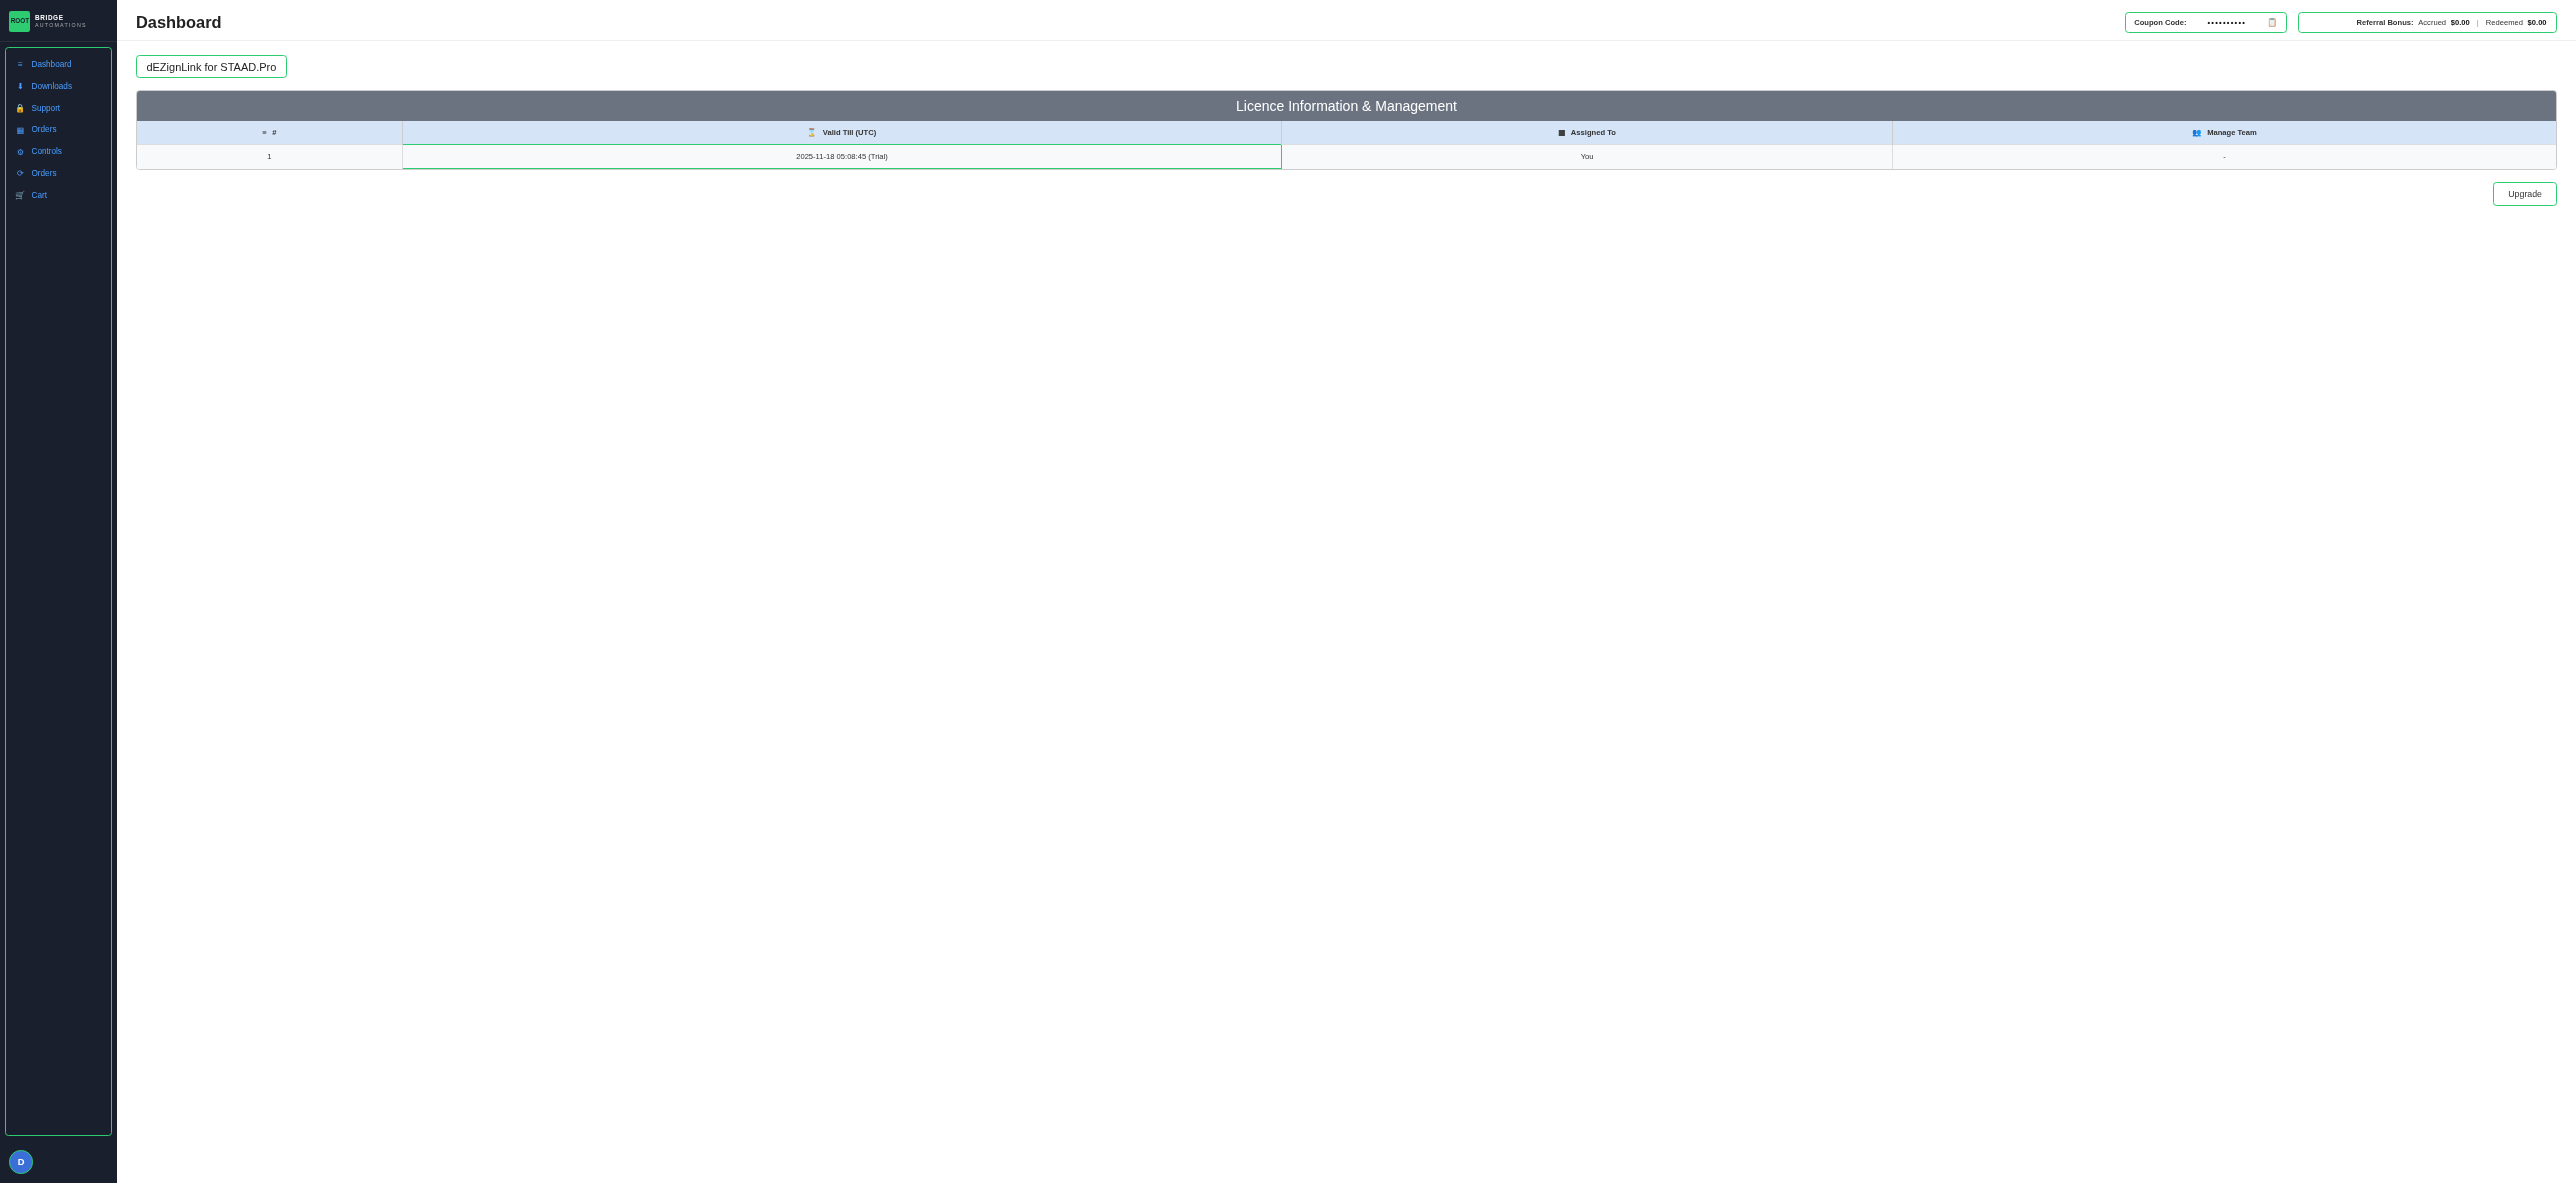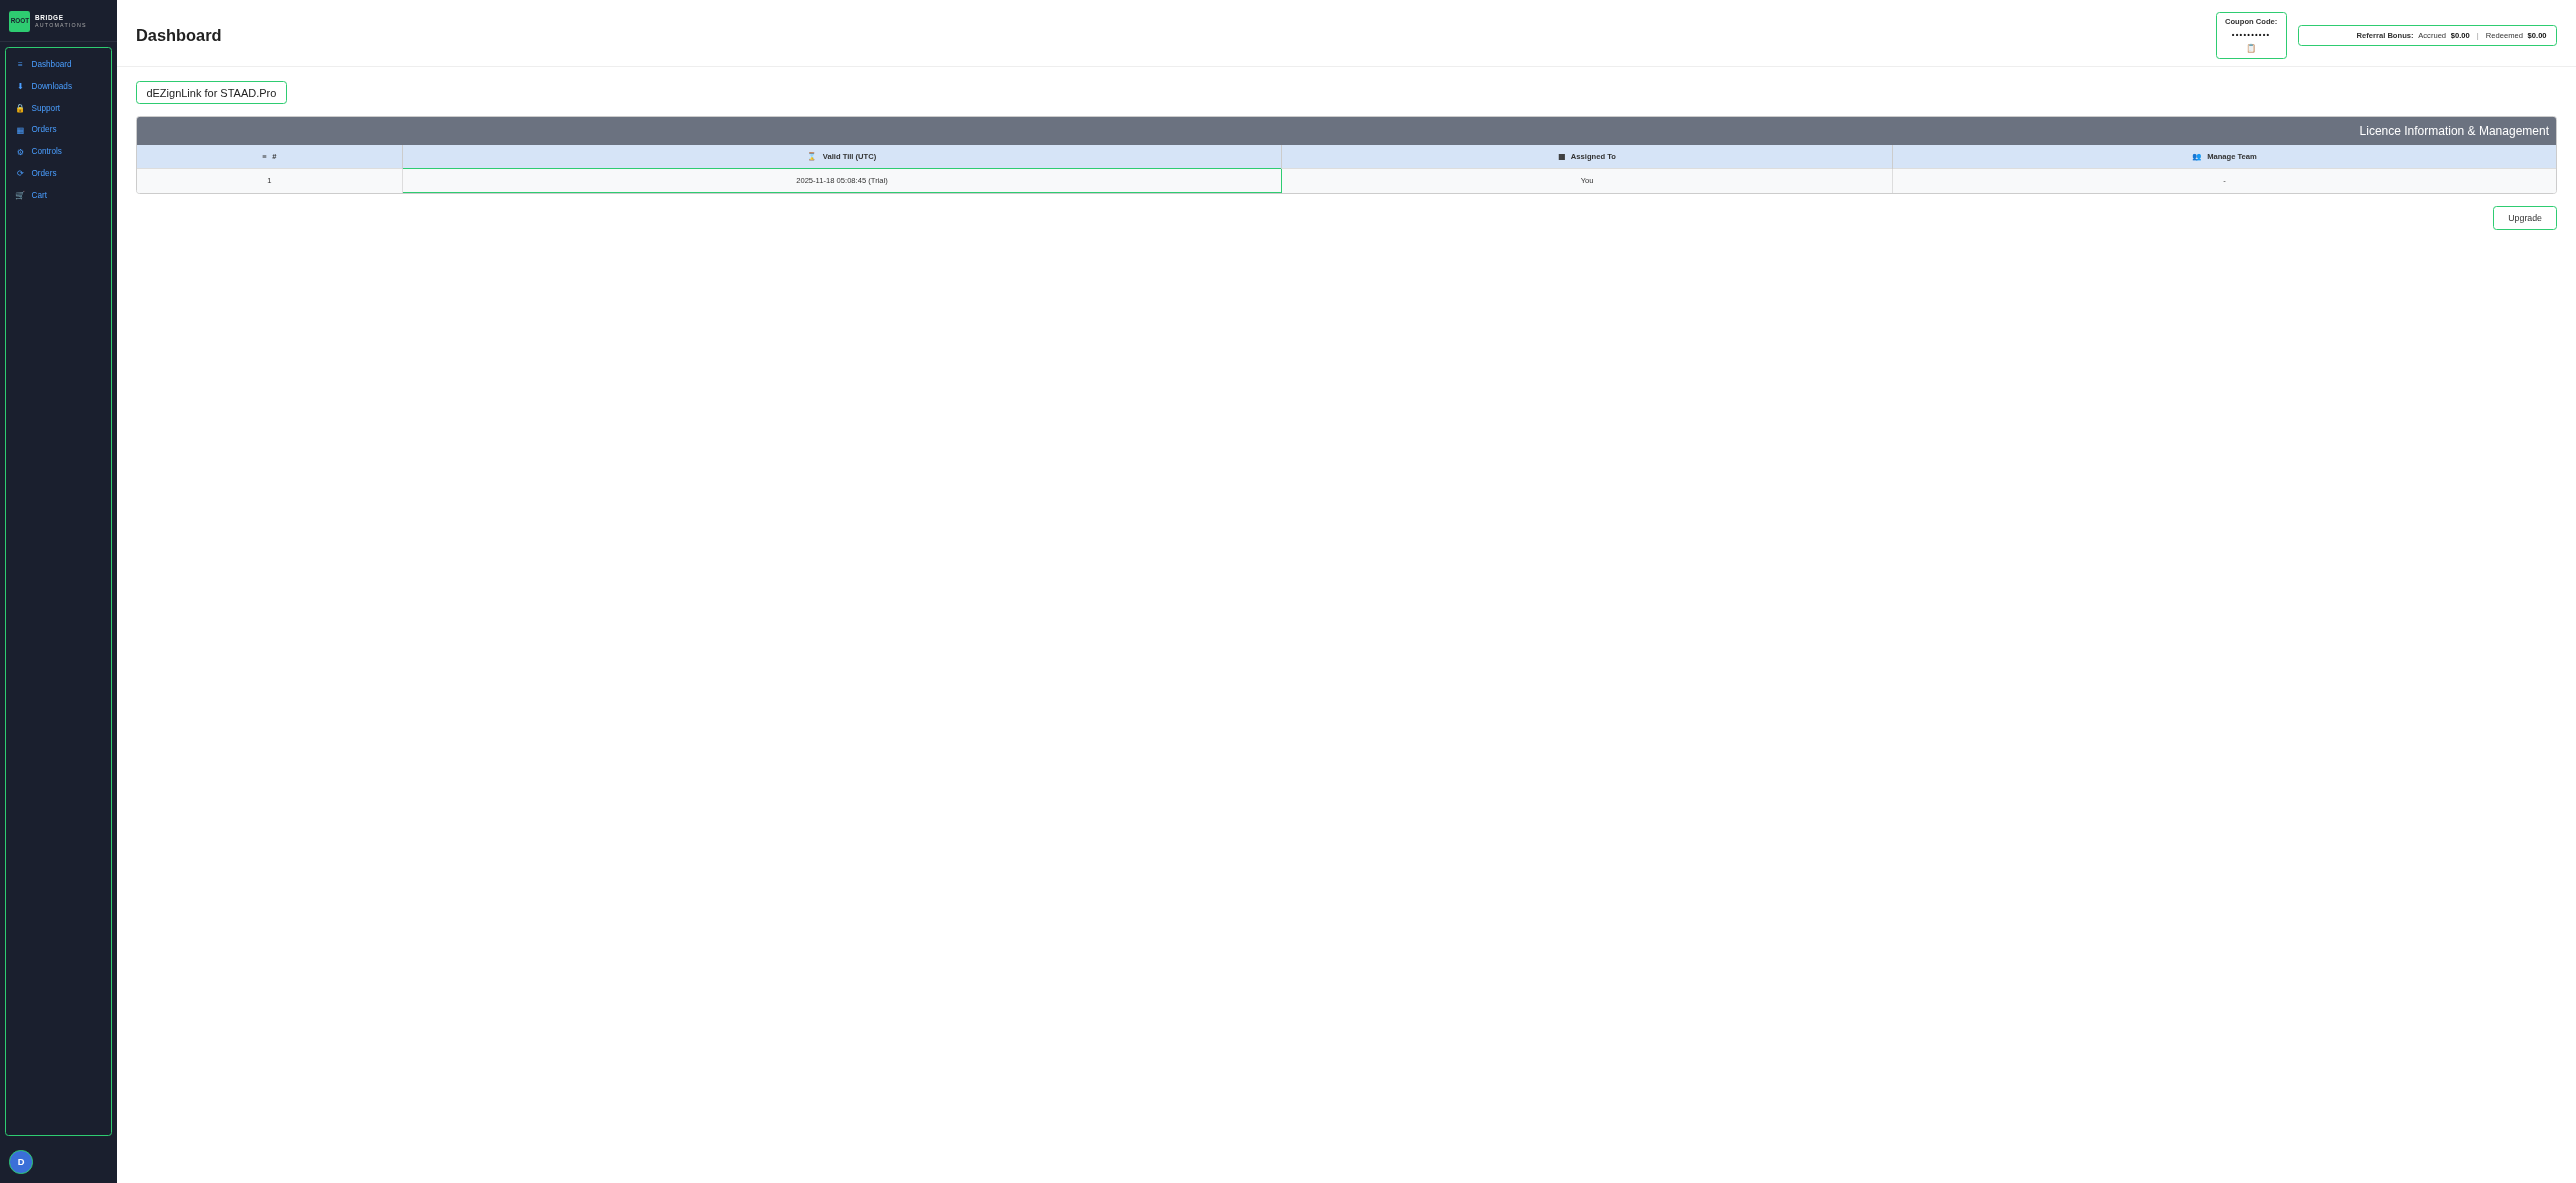--- a/index.html
+++ b/index.html
@@ -141,25 +141,24 @@
       display: flex;
       align-items: center;
       gap: 11.7px;
     }
 
     .coupon-box {
       border: 1.2px solid #2ecc71;
       border-radius: 3.5px;
       padding: 4.7px 8.2px;
       display: flex;
-      align-items: center;
-      gap: 4px;
+      align-items: flex-end;
+      gap: 21px;
       font-size: 7.6px;
       color: #333;
-      flex-direction: column;
     }
 
     .coupon-label {
       font-weight: 600;
     }
 
     .coupon-value {
       font-weight: 700;
       letter-spacing: 1.2px;
       color: #111;
@@ -218,23 +217,23 @@
     .licence-table-container {
       border: 0.6px solid #ccc;
       border-radius: 3.5px;
       overflow: hidden;
       margin-bottom: 11.7px;
     }
 
     .licence-table-header {
       background: #6b7280;
       color: white;
-      text-align: right;
+      text-align: center;
       padding: 7px;
-      font-size: 12px;
+      font-size: 14px;
       font-weight: 500;
     }
 
     .licence-table {
       width: 100%;
       border-collapse: collapse;
     }
 
     .licence-table thead tr {
       background: #d6e4f7;

